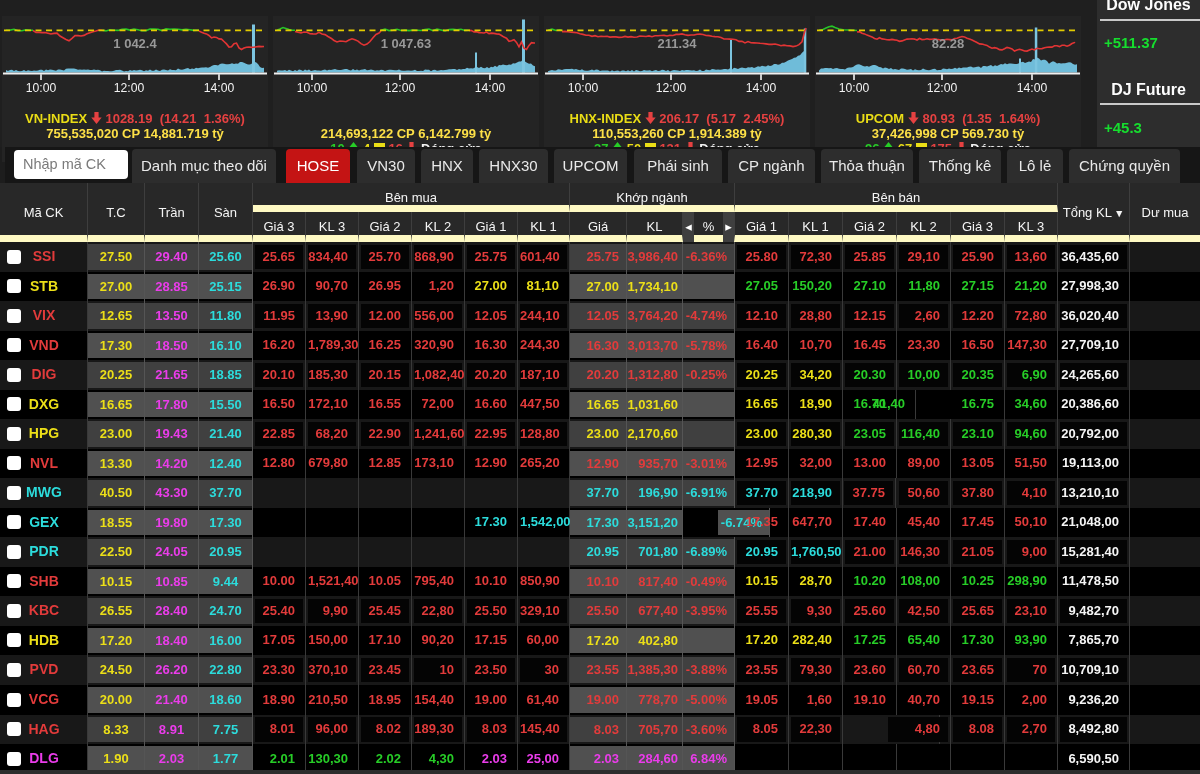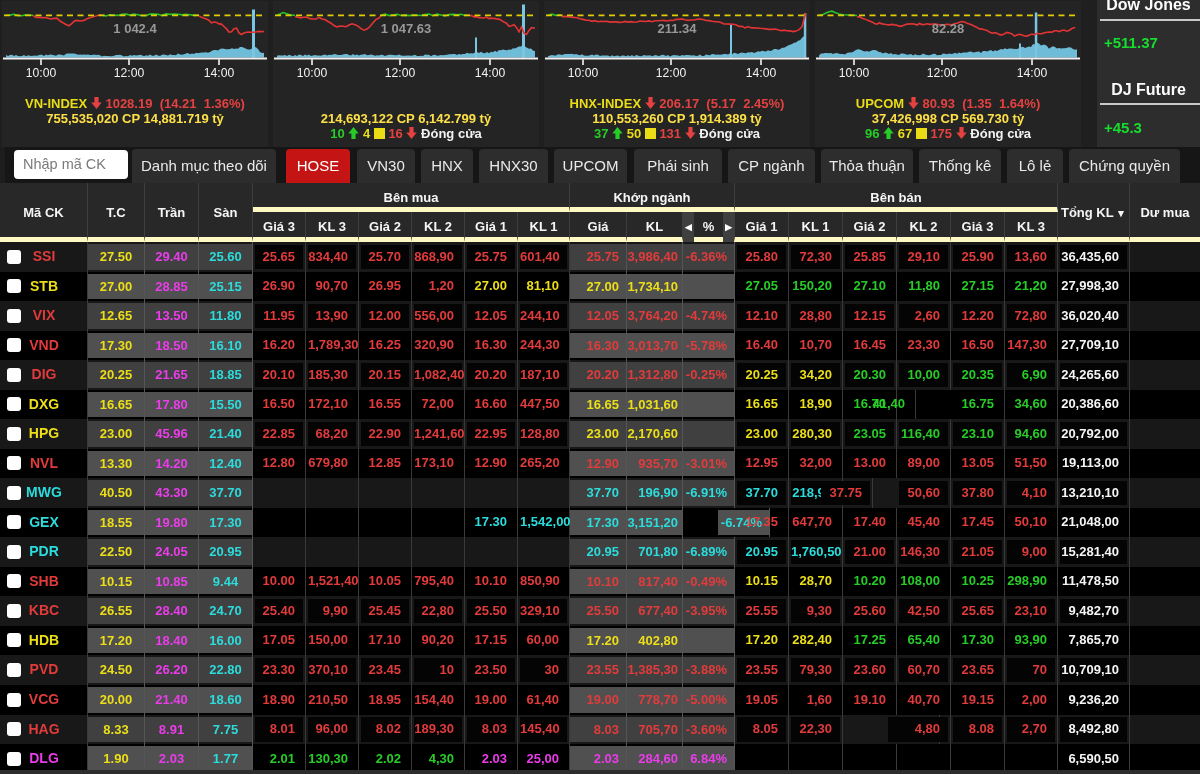--- a/index.html
+++ b/index.html
@@ -1,38 +1,38 @@
 <!DOCTYPE html>
 <html><head><meta charset="utf-8">
 <style>
 *{margin:0;padding:0;box-sizing:border-box}
 html,body{width:1200px;height:774px;overflow:hidden;background:#1d1d1d;
 font-family:"Liberation Sans",sans-serif;-webkit-font-smoothing:antialiased}
 #page{position:relative;width:1200px;height:774px;background:#1d1d1d}
 #top{position:absolute;left:0;top:0;width:1200px;height:147px;background:#1f1f1f}
-.panel{position:absolute;top:1px;width:266px;height:146px;background:#242424}
+.panel{position:absolute;top:16px;width:266px;height:146px;background:#242424}
 .panel > svg{display:block}
 .il{position:absolute;left:0;width:266px;text-align:center;font-size:13px;font-weight:bold;white-space:nowrap}
 .l1{top:95px}.l2{top:110px;color:#fde047}.l3{top:125px}
 .yl{color:#eadd16}.rd{color:#e54141}.gr{color:#27cd27}.wh{color:#f2f2f2}
 .sq{display:inline-block;width:11px;height:11px;background:#eadd16;vertical-align:-1px}
 svg.aw{display:inline-block;vertical-align:-1px}
 #side{position:absolute;left:1097px;top:0;width:103px;height:147px;background:#2d2d2d}
 .sh{position:absolute;left:0;width:103px;text-align:center;font-size:16px;font-weight:bold;color:#fdfdfd}
 .sl{position:absolute;left:3px;width:100px;border-top:2px solid #c9c9c9}
 .sv{position:absolute;left:7px;font-size:15px;font-weight:bold;color:#16dd2e}
 #tabbar{position:absolute;left:5px;top:147px;width:1200px;height:36px;background:#161616}
 #skinput{position:absolute;left:9px;top:3px;width:114px;height:29px;background:#fff;border-radius:4px;
 color:#7a7a7a;font-size:14.5px;line-height:29px;padding-left:9px}
 .tab{position:absolute;top:2px;height:34px;background:#2d2d2d;border-radius:4px 4px 0 0;color:#e9e9e9;
 font-size:15px;text-align:center;line-height:33px;white-space:nowrap}
 .tab.act{background:#c41414;color:#fff}
 #thead{position:absolute;left:0;top:183px;width:1200px;height:59px;background:#282828}
-.hc{position:absolute;text-align:center;color:#f5f5f5;font-size:13px;font-weight:bold;
-border-right:1px solid #3e3e3e;border-bottom:5px solid #fef9c3;white-space:nowrap}
+.hc{position:absolute;text-align:center;color:#f5f5f5;font-size:13px;font-weight:normal;
+border-right:1px solid #3e3e3e;border-bottom:7px solid #fef9c3;white-space:nowrap}
 .sort{font-size:10.5px;vertical-align:0;margin-left:2px}
 .abtn{position:absolute;top:0;width:11px;height:30px;background:#3f3f3f;
 color:#fff;font-size:13px;line-height:29px;text-align:center}
 #tbody{position:absolute;left:0;top:242px;width:1200px;height:532px;overflow:hidden}
 #hscroll{position:absolute;left:0;top:770px;width:1200px;height:4px;background:#2d2d2d;z-index:5}
 .row{position:absolute;left:0;width:1200px;height:29.5px}
 .row.odd{background:#181818}
 .row.even{background:#000}
 .c{position:absolute;top:0;height:29.5px;border-right:1px solid #393939}
 .bk{position:absolute;left:2px;right:2px;top:2.5px;bottom:2.5px;background:#040404;
@@ -589,21 +589,21 @@
       </div>
       <div class="row odd" style="top:177.2px">
         <div class="c" style="left:0;width:88px">
           <div class="cb"></div>
           <div class="tk y">HPG</div>
         </div>
         <div class="c gy" style="left:88px;width:57px">
           <div class="gf ctr"><span class="y">23.00</span></div>
         </div>
         <div class="c gy" style="left:145px;width:54px">
-          <div class="gf ctr"><span class="m">45.96</span></div>
+          <div class="gf ctr"><span class="m">19.43</span></div>
         </div>
         <div class="c gy" style="left:199px;width:54px">
           <div class="gf ctr"><span class="c2">21.40</span></div>
         </div>
         <div class="c" style="left:253px;width:53px">
           <div class="bk"><span class="r">22.85</span></div>
         </div>
         <div class="c" style="left:306px;width:53px">
           <div class="bk"><span class="r">68,20</span></div>
         </div>
@@ -743,21 +743,21 @@
         </div>
         <div class="c gy" style="left:683px;width:52px">
           <div class="gf rgt"><span class="c2">-6.91%</span></div>
         </div>
         <div class="c" style="left:735px;width:54px">
           <div class="bk"><span class="c2">37.70</span></div>
         </div>
         <div class="c" style="left:789px;width:54px">
           <div class="bk"><span class="c2">218,90</span></div>
         </div>
-        <div class="c" style="left:819px;width:54px">
+        <div class="c" style="left:842px;width:54px">
           <div class="bk"><span class="r">37.75</span></div>
         </div>
         <div class="c" style="left:897px;width:54px">
           <div class="bk"><span class="r">50,60</span></div>
         </div>
         <div class="c" style="left:951px;width:54px">
           <div class="bk"><span class="r">37.80</span></div>
         </div>
         <div class="c" style="left:1005px;width:53px">
           <div class="bk"><span class="r">4,10</span></div>

